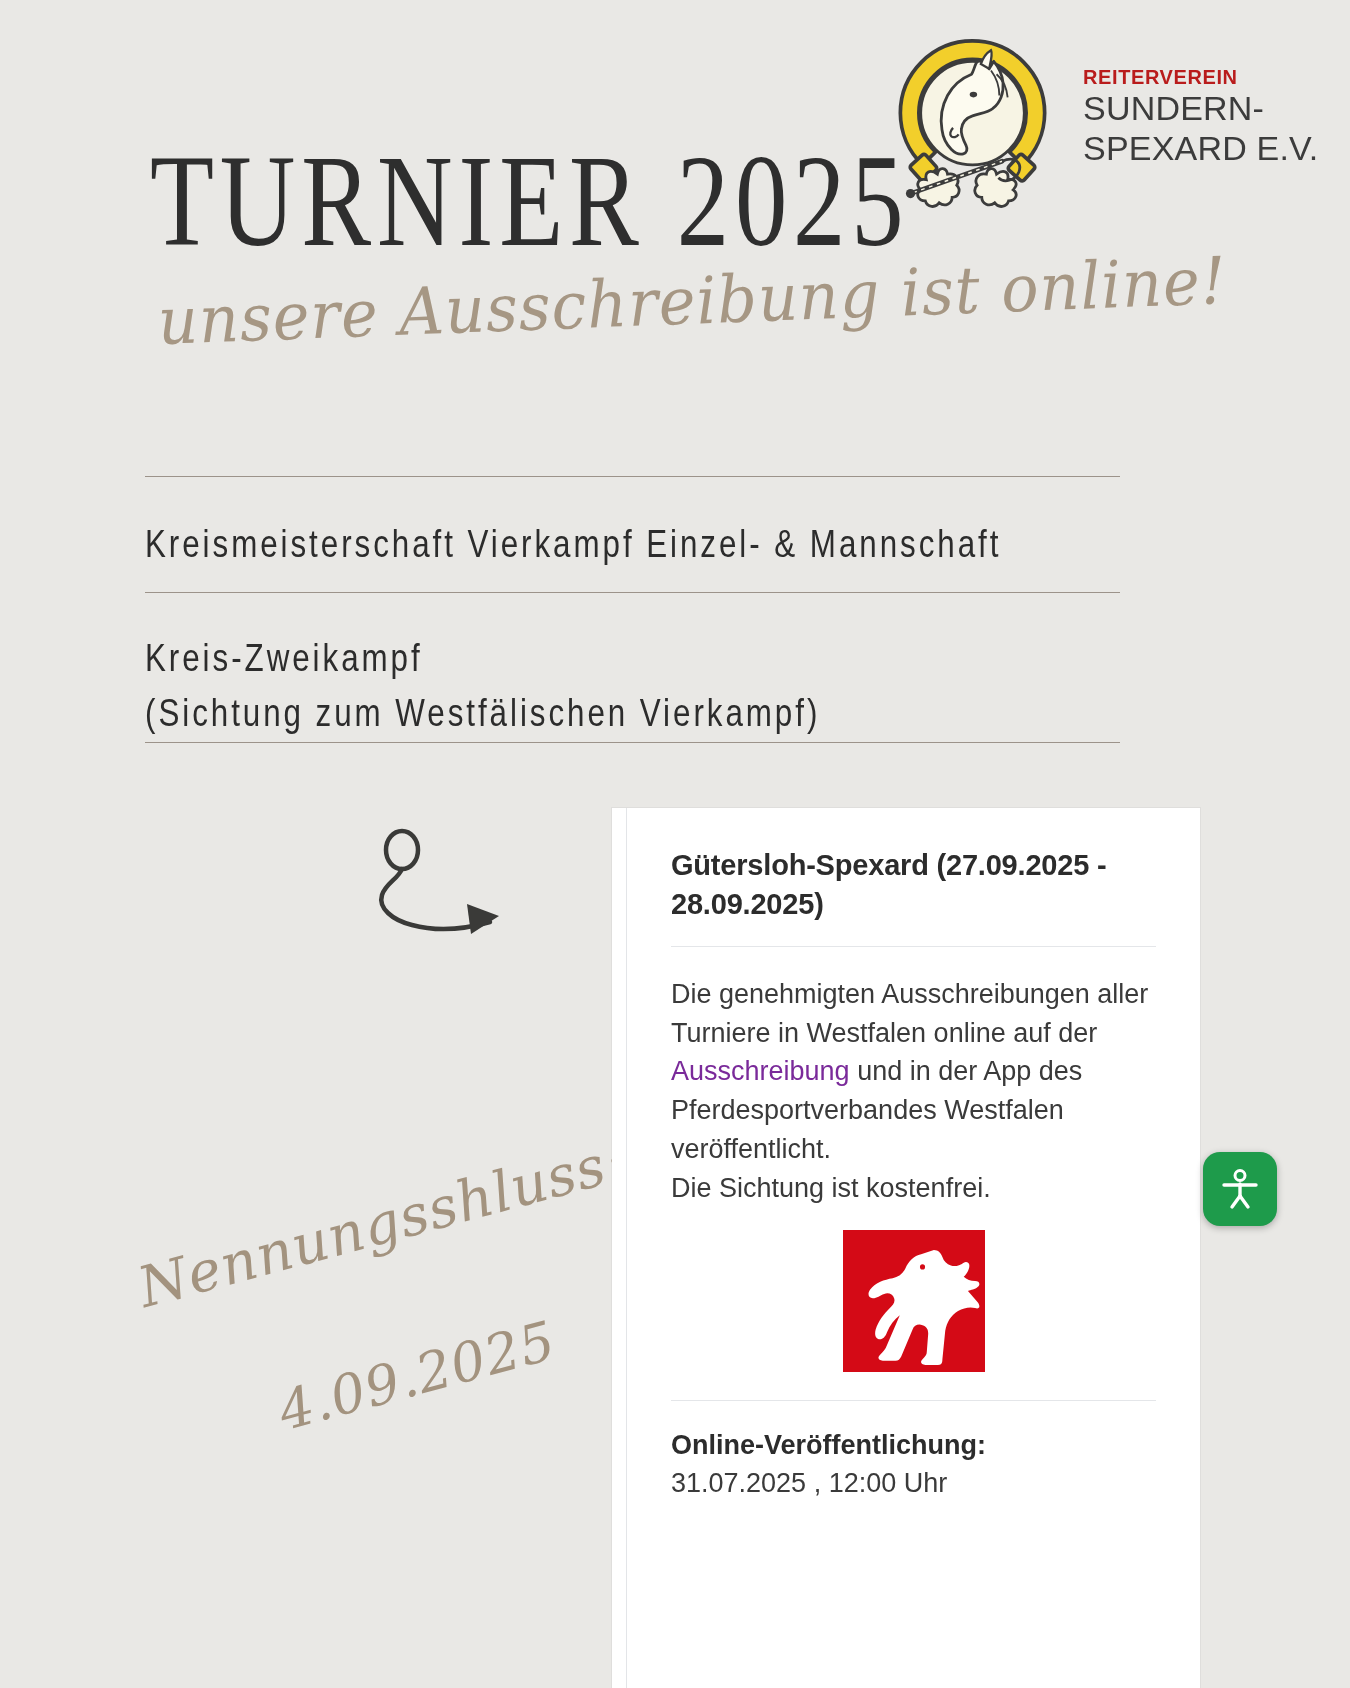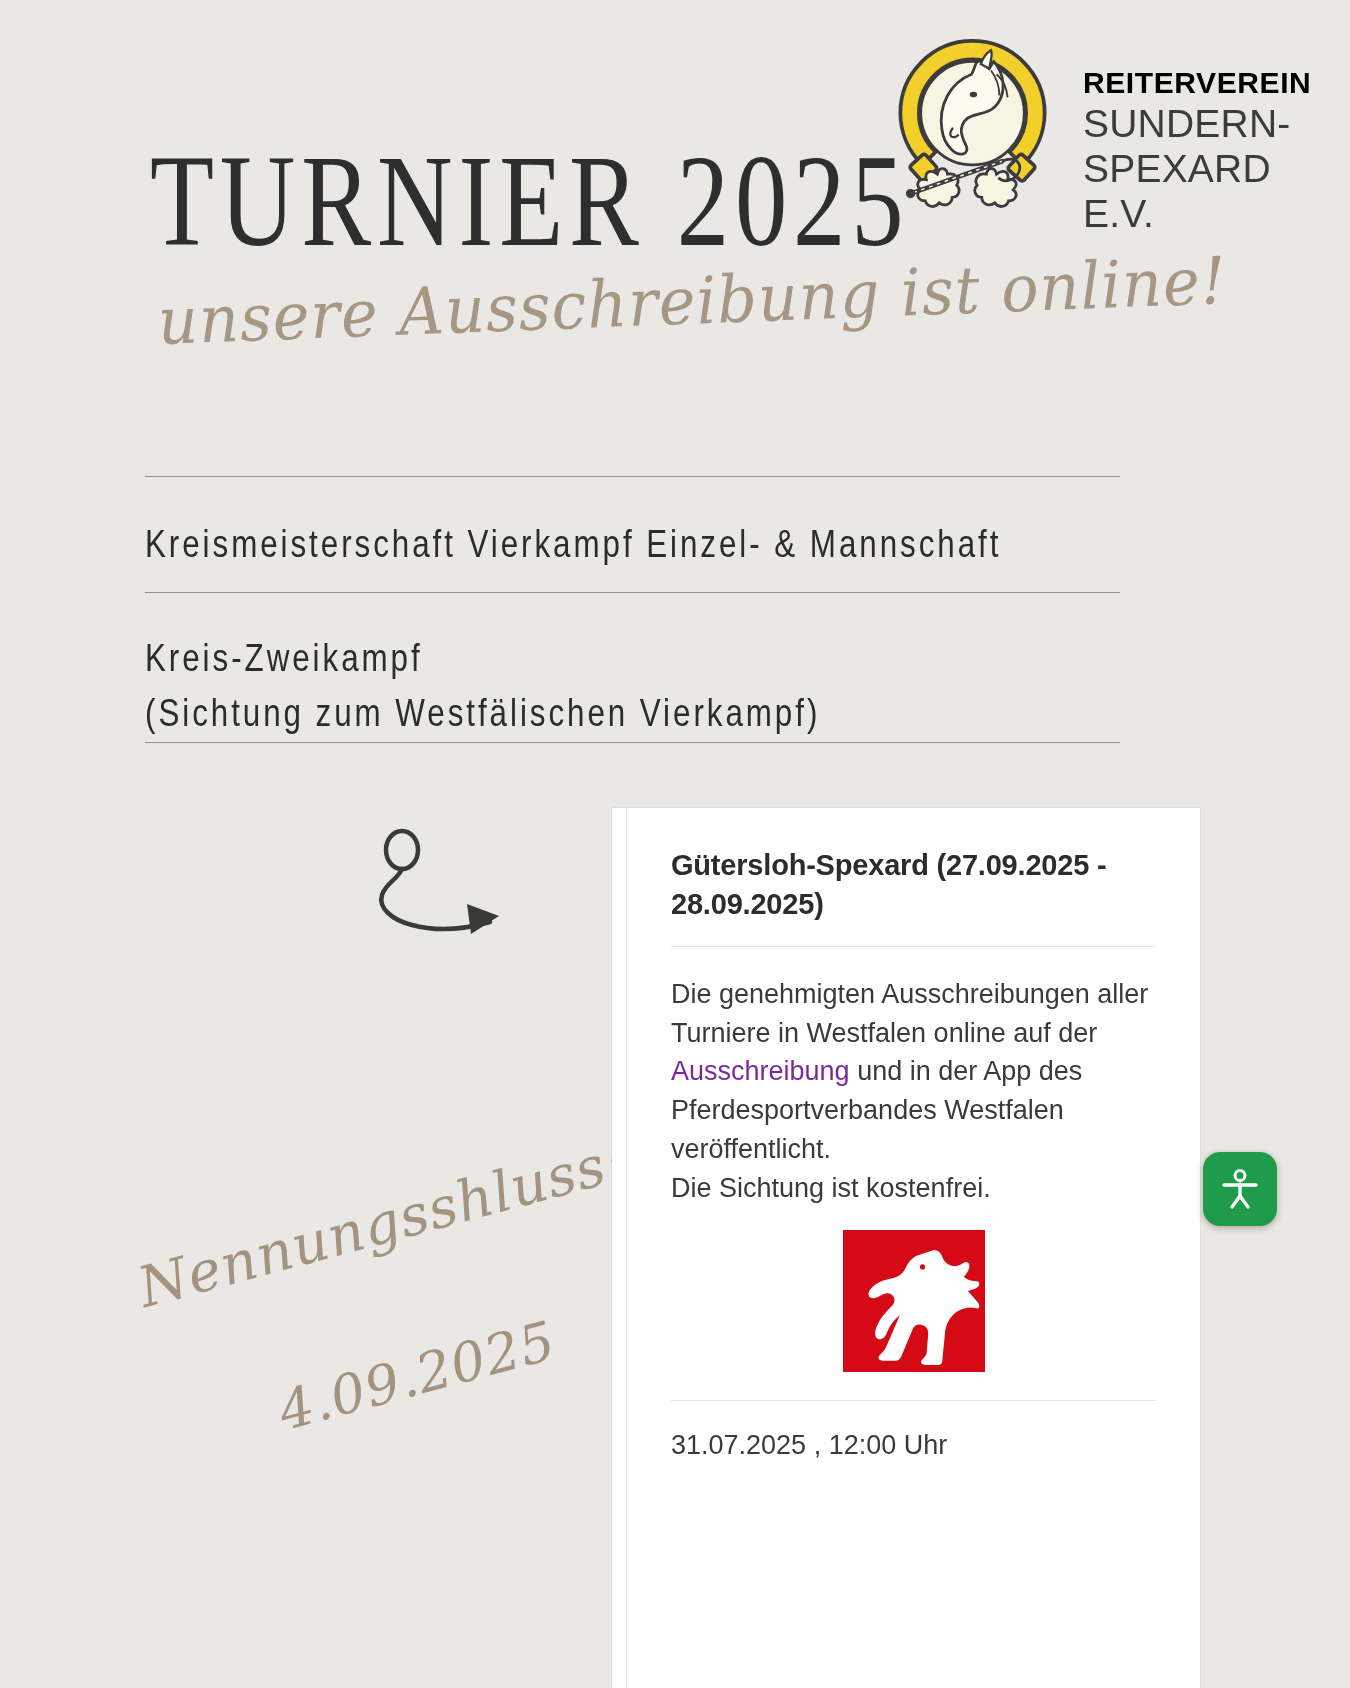--- a/index.html
+++ b/index.html
@@ -35,28 +35,28 @@
     height: 185px;
     flex: none;
   }
   .logo-text {
     padding-top: 38px;
     line-height: 1.16;
   }
   .logo-line-1 {
     font-family: "Liberation Sans", sans-serif;
     font-weight: bold;
-    font-size: 30px;
+    font-size: 20px;
     letter-spacing: 0.6px;
-    color: #000000;
+    color: #b91c1c;
   }
   .logo-line-2, .logo-line-3 {
     font-family: "Liberation Sans", sans-serif;
     font-weight: normal;
-    font-size: 39px;
+    font-size: 34px;
     letter-spacing: 0.2px;
     color: #3c3c3c;
   }
 
   
   .headline {
     position: absolute;
     left: 150px;
     top: 125px;
     font-family: "Liberation Serif", serif;
@@ -343,20 +343,21 @@
                    c4 -2 8 -3 12 -2 c3 1 4 -1 2 -4 l-7 -8 c2 -1 5 -1 7 -3
                    c2 -2 1 -4 -2 -4 c-3 0 -6 -1 -8 -3 c2 -2 4 -5 4 -8
                    c0 -2 -2 -3 -4 -2 c-3 2 -6 3 -9 2 c-3 -1 -5 -3 -6 -6
                    c-1 -3 -3 -5 -6 -5 z" fill="#ffffff"></path>
           <circle cx="56" cy="26" r="1.8" fill="#d40a16"></circle>
         </svg>
       </div>
 
       <div class="card-sep-2"></div>
 
+      <p class="field-label">Online-Veröffentlichung:</p>
       <p class="field-value">31.07.2025 , 12:00 Uhr</p>
 
     </div>
   </div>
 
   <div class="a11y-fab">
     <svg width="46" height="46" viewBox="0 0 46 46">
       <circle cx="23" cy="9.5" r="5" fill="none" stroke="#ffffff" stroke-width="3"></circle>
       <path d="M7 19 h32" stroke="#ffffff" stroke-width="3.4" stroke-linecap="round"></path>
       <path d="M23 18 v13" stroke="#ffffff" stroke-width="3.4" stroke-linecap="round"></path>

